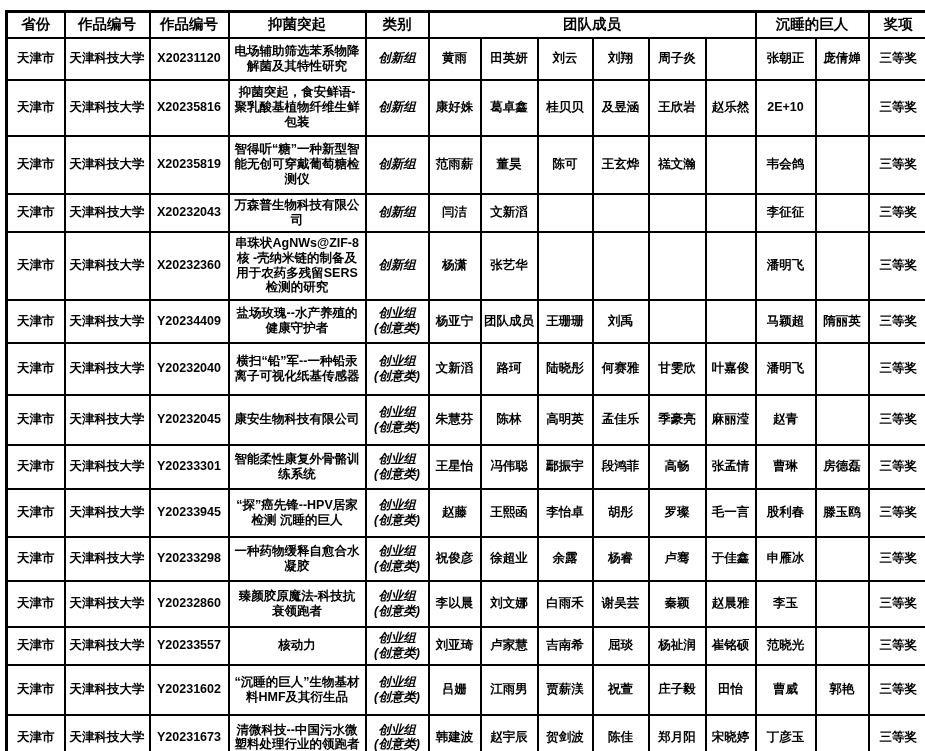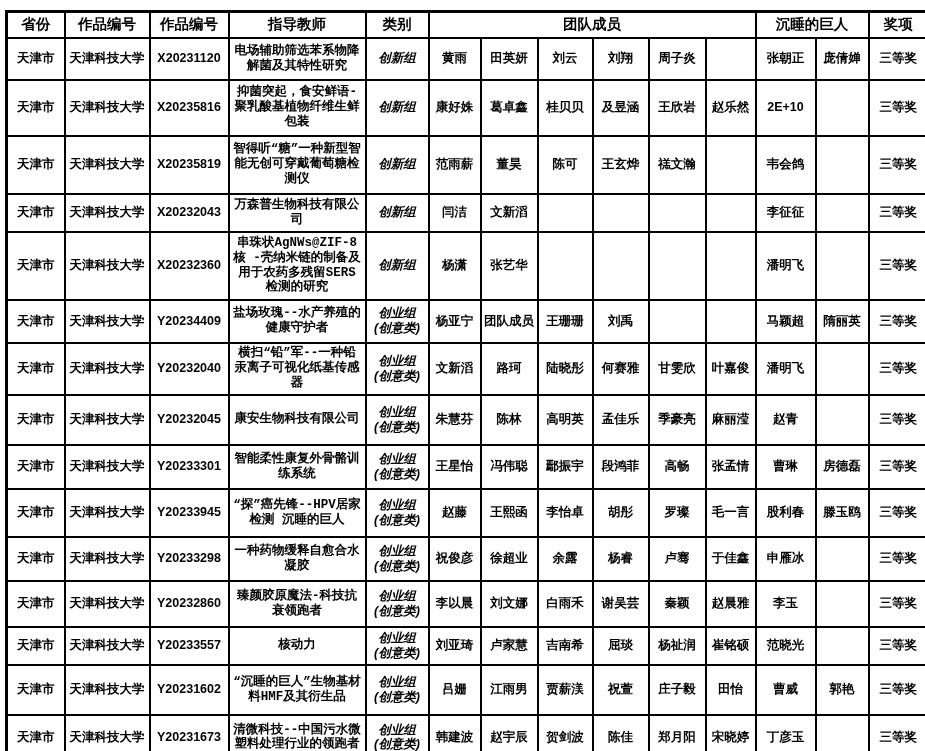--- a/index.html
+++ b/index.html
@@ -16,21 +16,21 @@
   .award-table th,.award-table td{
     border:2px solid #000;
     text-align:center;vertical-align:middle;
     font-weight:700;color:#000;
     font-size:12.5px;line-height:1.18;
     padding:1px 2px;
     word-break:break-all;
     overflow:hidden;
   }
   .award-table th{font-size:14.5px;padding:2px 1px;}
-  td.cell-work-name{padding:1px 3px;font-family:Liberation Mono, monospace;}
+  td.cell-work-name{padding:1px 3px;}
   td.cell-category{white-space:pre-line;font-style:italic;}
   td.cell-work-id{word-break:keep-all;}
 </style>
 </head>
 <body>
 
 <table class="award-table">
   <colgroup>
     <col style="width:58px">
       <col style="width:85px">
@@ -45,21 +45,21 @@
       <col style="width:50px">
     <col style="width:60px">
       <col style="width:53px">
       <col style="width:60px">
   </colgroup>
   <thead>
     <tr style="height:26px">
       <th>省份</th>
       <th>作品编号</th>
       <th>作品编号</th>
-      <th>指导教师</th>
+      <th>抑菌突起</th>
       <th>类别</th>
       <th colspan="6">团队成员</th>
       <th colspan="2">沉睡的巨人</th>
       <th>奖项</th>
     </tr>
   </thead>
   <tbody>
       <tr style="height: 42px;">
     <td class="cell-province">天津市</td>
     <td class="cell-university">天津科技大学</td>

